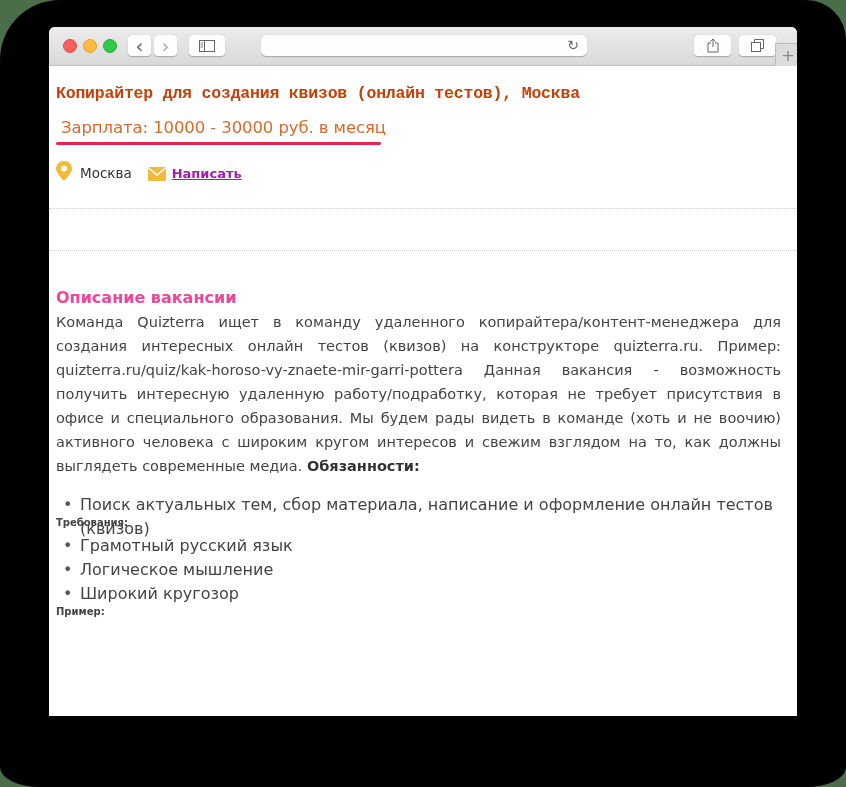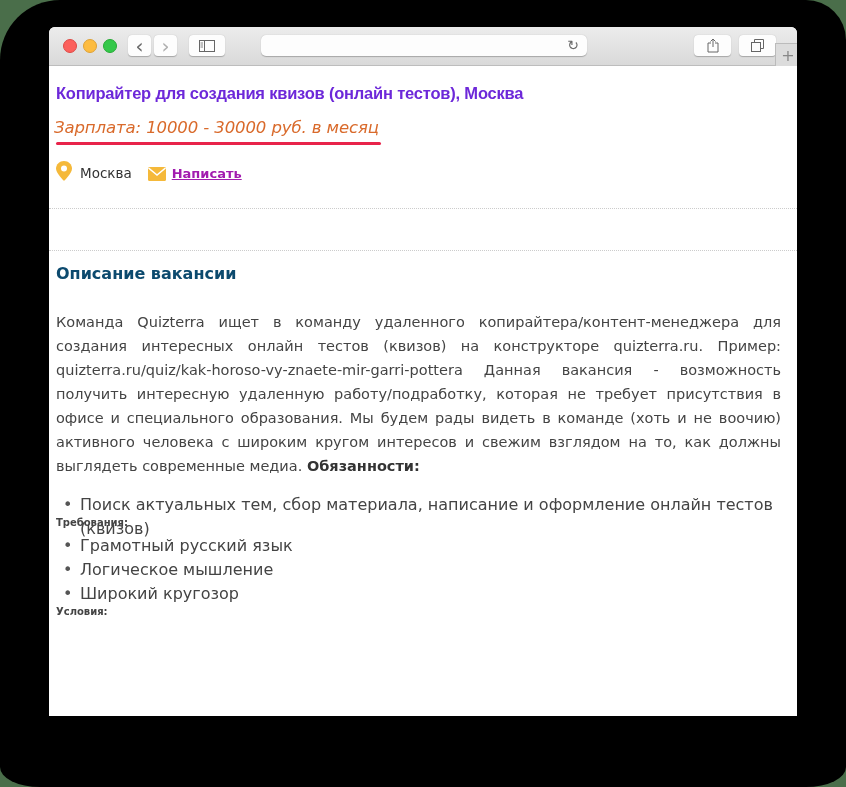--- a/index.html
+++ b/index.html
@@ -47,41 +47,41 @@
   .newtab {
     position: absolute; left: 726px; top: 16px; width: 24px; height: 22px;
     border-left: 1px solid #bbb; border-top: 1px solid #bbb;
     background: #dcdcdc; color: #888; font-size: 16px;
     display: flex; align-items: center; justify-content: center;
   }
 
   .content { position: absolute; left: 0; top: 39px; width: 748px; height: 650px; }
   .job-title {
     position: absolute; left: 7px; top: 18px; margin: 0;
-    font-size: 16.5px; font-weight: bold; color: #6d28d9;
-    font-family: Liberation Sans, sans-serif; letter-spacing: -0.2px;
+    font-size: 16.5px; font-weight: bold; color: #c2410c;
+    font-family: Liberation Mono, monospace; letter-spacing: -0.2px;
   }
   .salary {
-    position: absolute; left: 5px; top: 52px;
-    font-size: 16.5px; color: #d96a2b; letter-spacing: -0.1px; font-style: italic;
+    position: absolute; left: 12px; top: 52px;
+    font-size: 16.5px; color: #d96a2b; letter-spacing: -0.1px;
   }
   .salary-underline {
     position: absolute; left: 7px; top: 76px; width: 325px; height: 3px;
     background: #e8234a; border-radius: 2px;
   }
   .meta { position: absolute; left: 7px; top: 95px; display: flex; align-items: flex-end; font-size: 13.5px; color: #333; }
   .pin { width: 16px; height: 20px; margin-right: 8px; }
   .mail { width: 18px; height: 14px; margin-left: 16px; margin-right: 6px; }
   .write-link { color: #a21caf; text-decoration: underline; font-weight: bold; font-size: 13px; }
   .divider { position: absolute; left: 0; width: 748px; border-top: 1px dotted #ccc; }
   .d1 { top: 142px; }
   .d2 { top: 184px; }
   .section-title {
-    position: absolute; left: 7px; top: 198px; margin: 0;
-    font-size: 16px; font-weight: bold; color: #0c4a6e;
+    position: absolute; left: 7px; top: 222px; margin: 0;
+    font-size: 16px; font-weight: bold; color: #ec4899;
   }
   .desc {
     position: absolute; left: 7px; top: 244px; width: 725px;
     font-size: 14.5px; line-height: 24px; color: #444; text-align: justify;
   }
   .desc b { color: #333; }
   .list { position: absolute; left: 7px; margin: 0; padding: 0; list-style: none; font-size: 16px; color: #444; }
   .list li { height: 24px; line-height: 24px; padding-left: 24px; position: relative; }
   .list li::before { content: "•"; position: absolute; left: 7px; color: #555; }
   .l1 { top: 427px; }
@@ -174,15 +174,15 @@
       <li>Поиск актуальных тем, сбор материала, написание и оформление онлайн тестов (квизов)</li>
     </ul>
 
     <div class="sub-label s1">Требования:</div>
     <ul class="list l2">
       <li>Грамотный русский язык</li>
       <li>Логическое мышление</li>
       <li>Широкий кругозор</li>
     </ul>
 
-    <div class="sub-label s2">Условия:</div>
+    <div class="sub-label s2">Пример:</div>
   </div>
 </div>
 
 </body></html>

